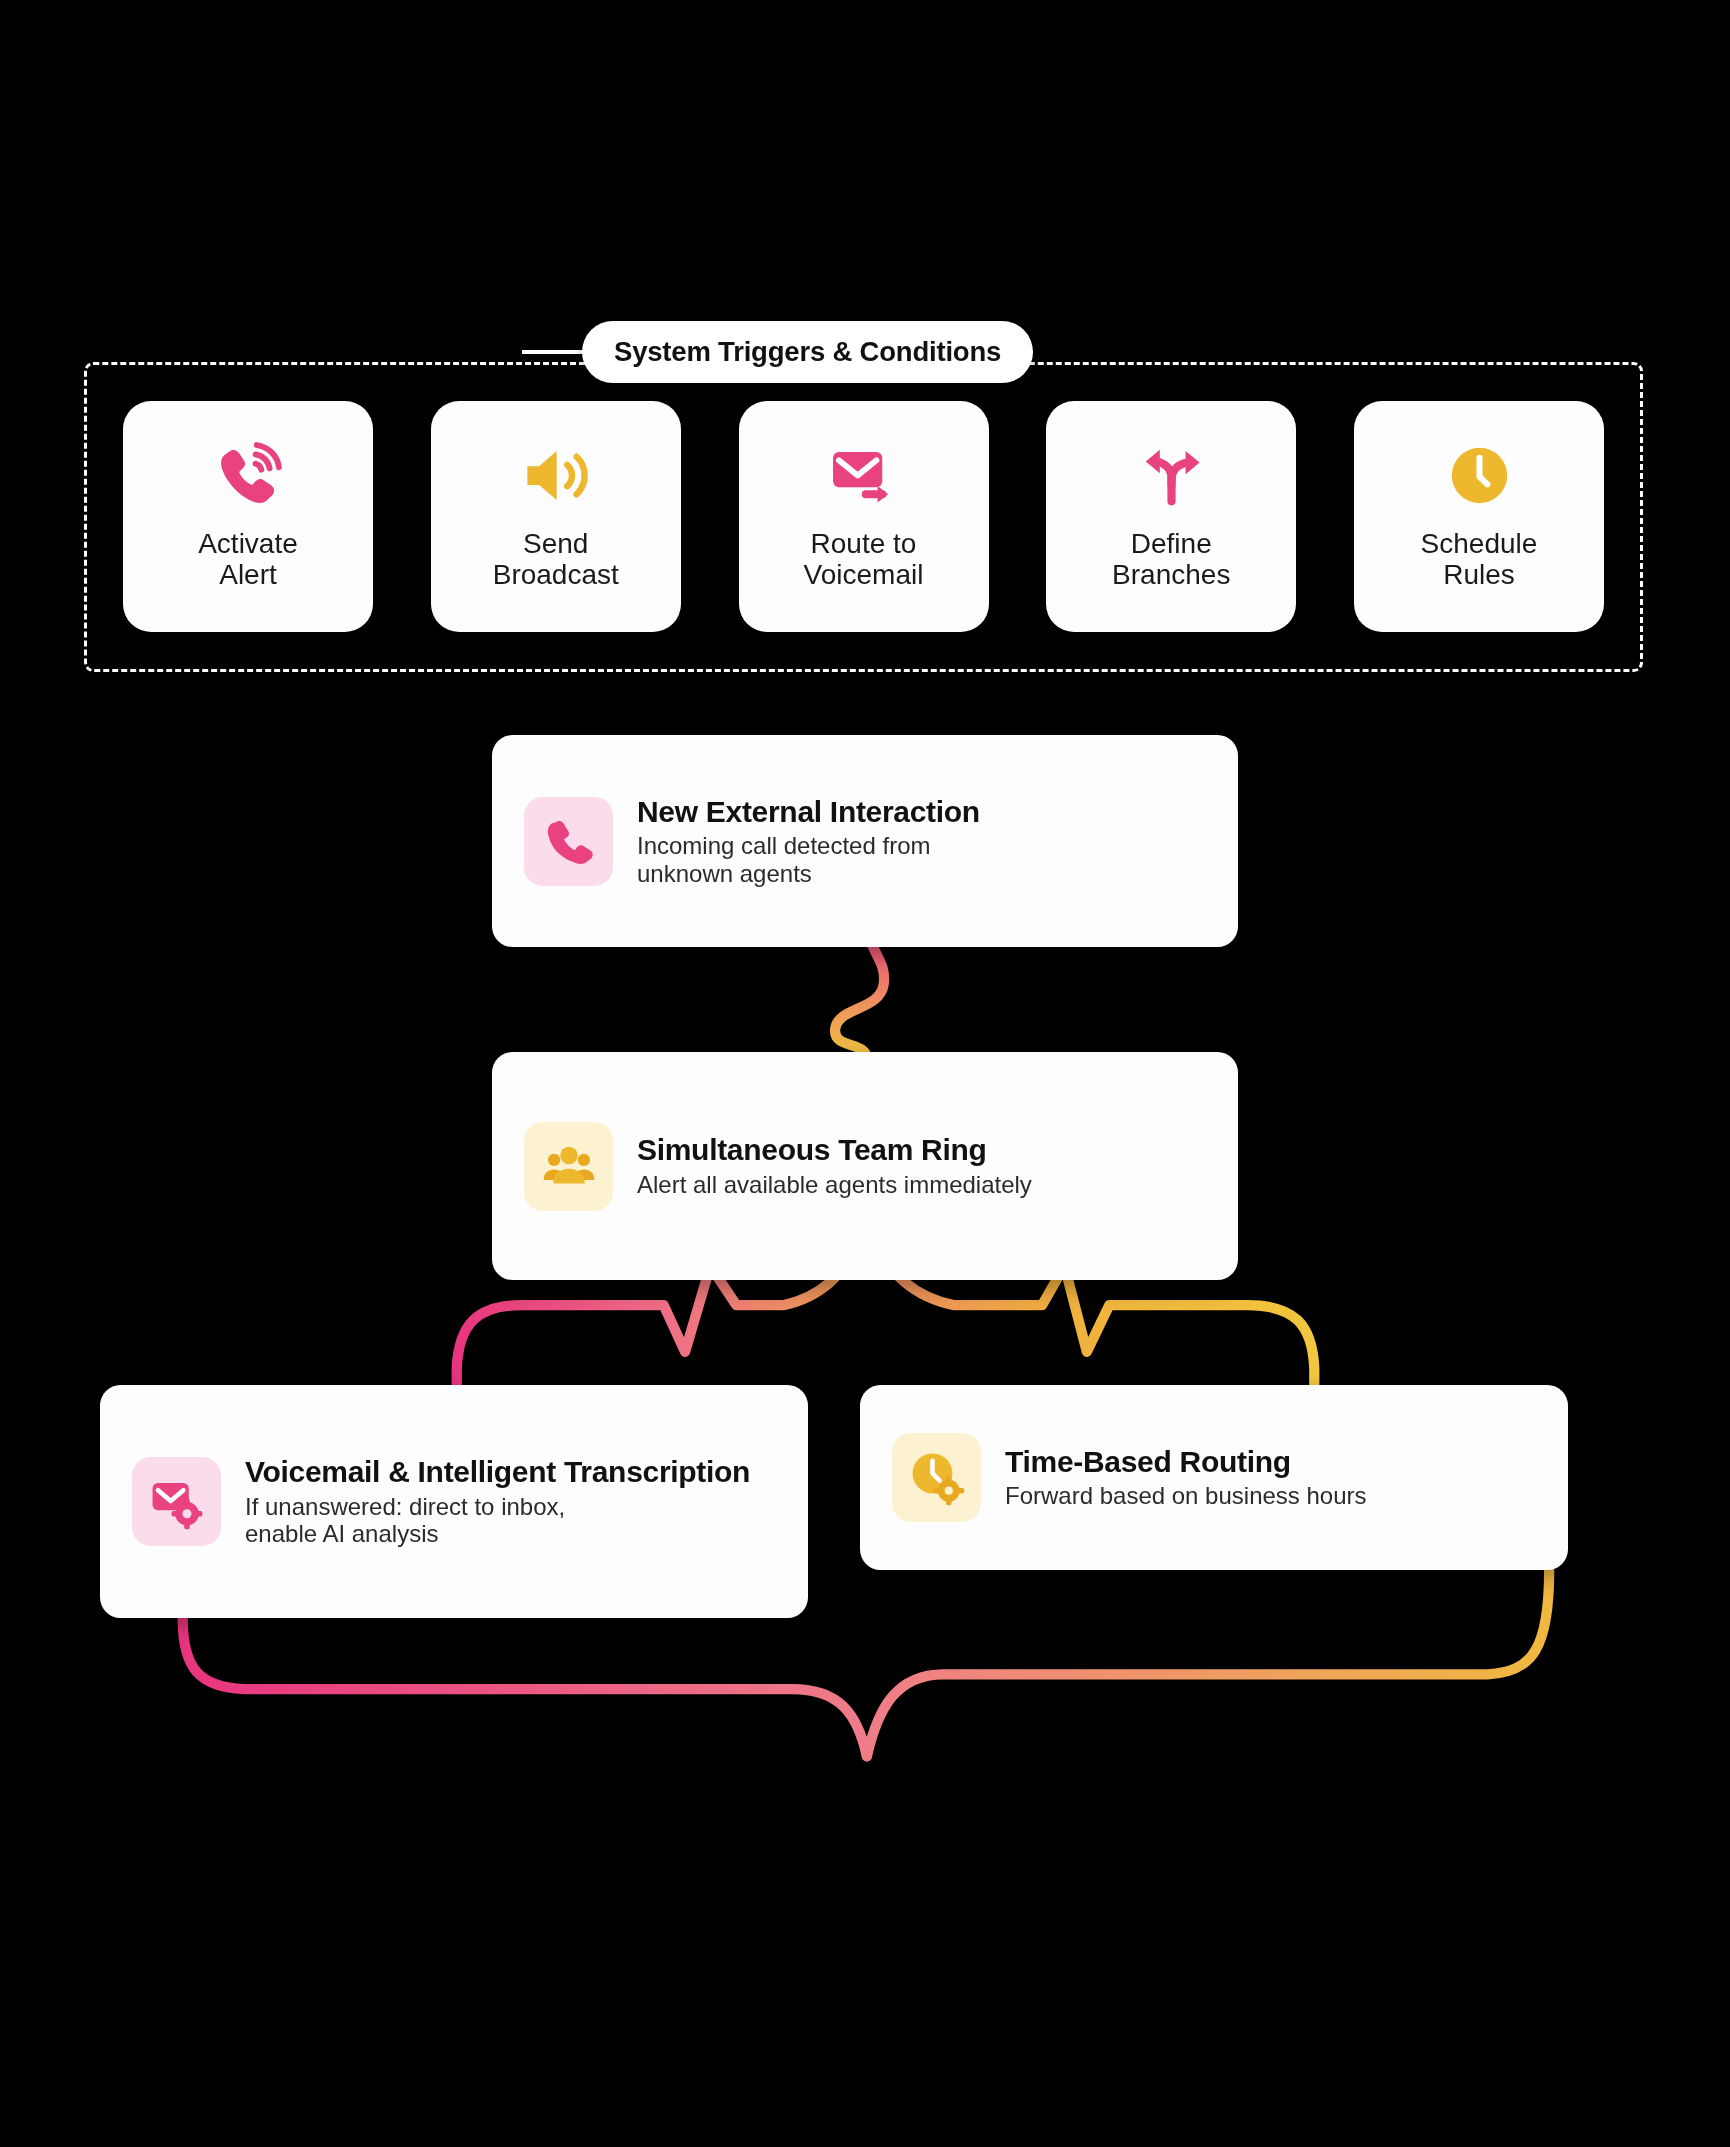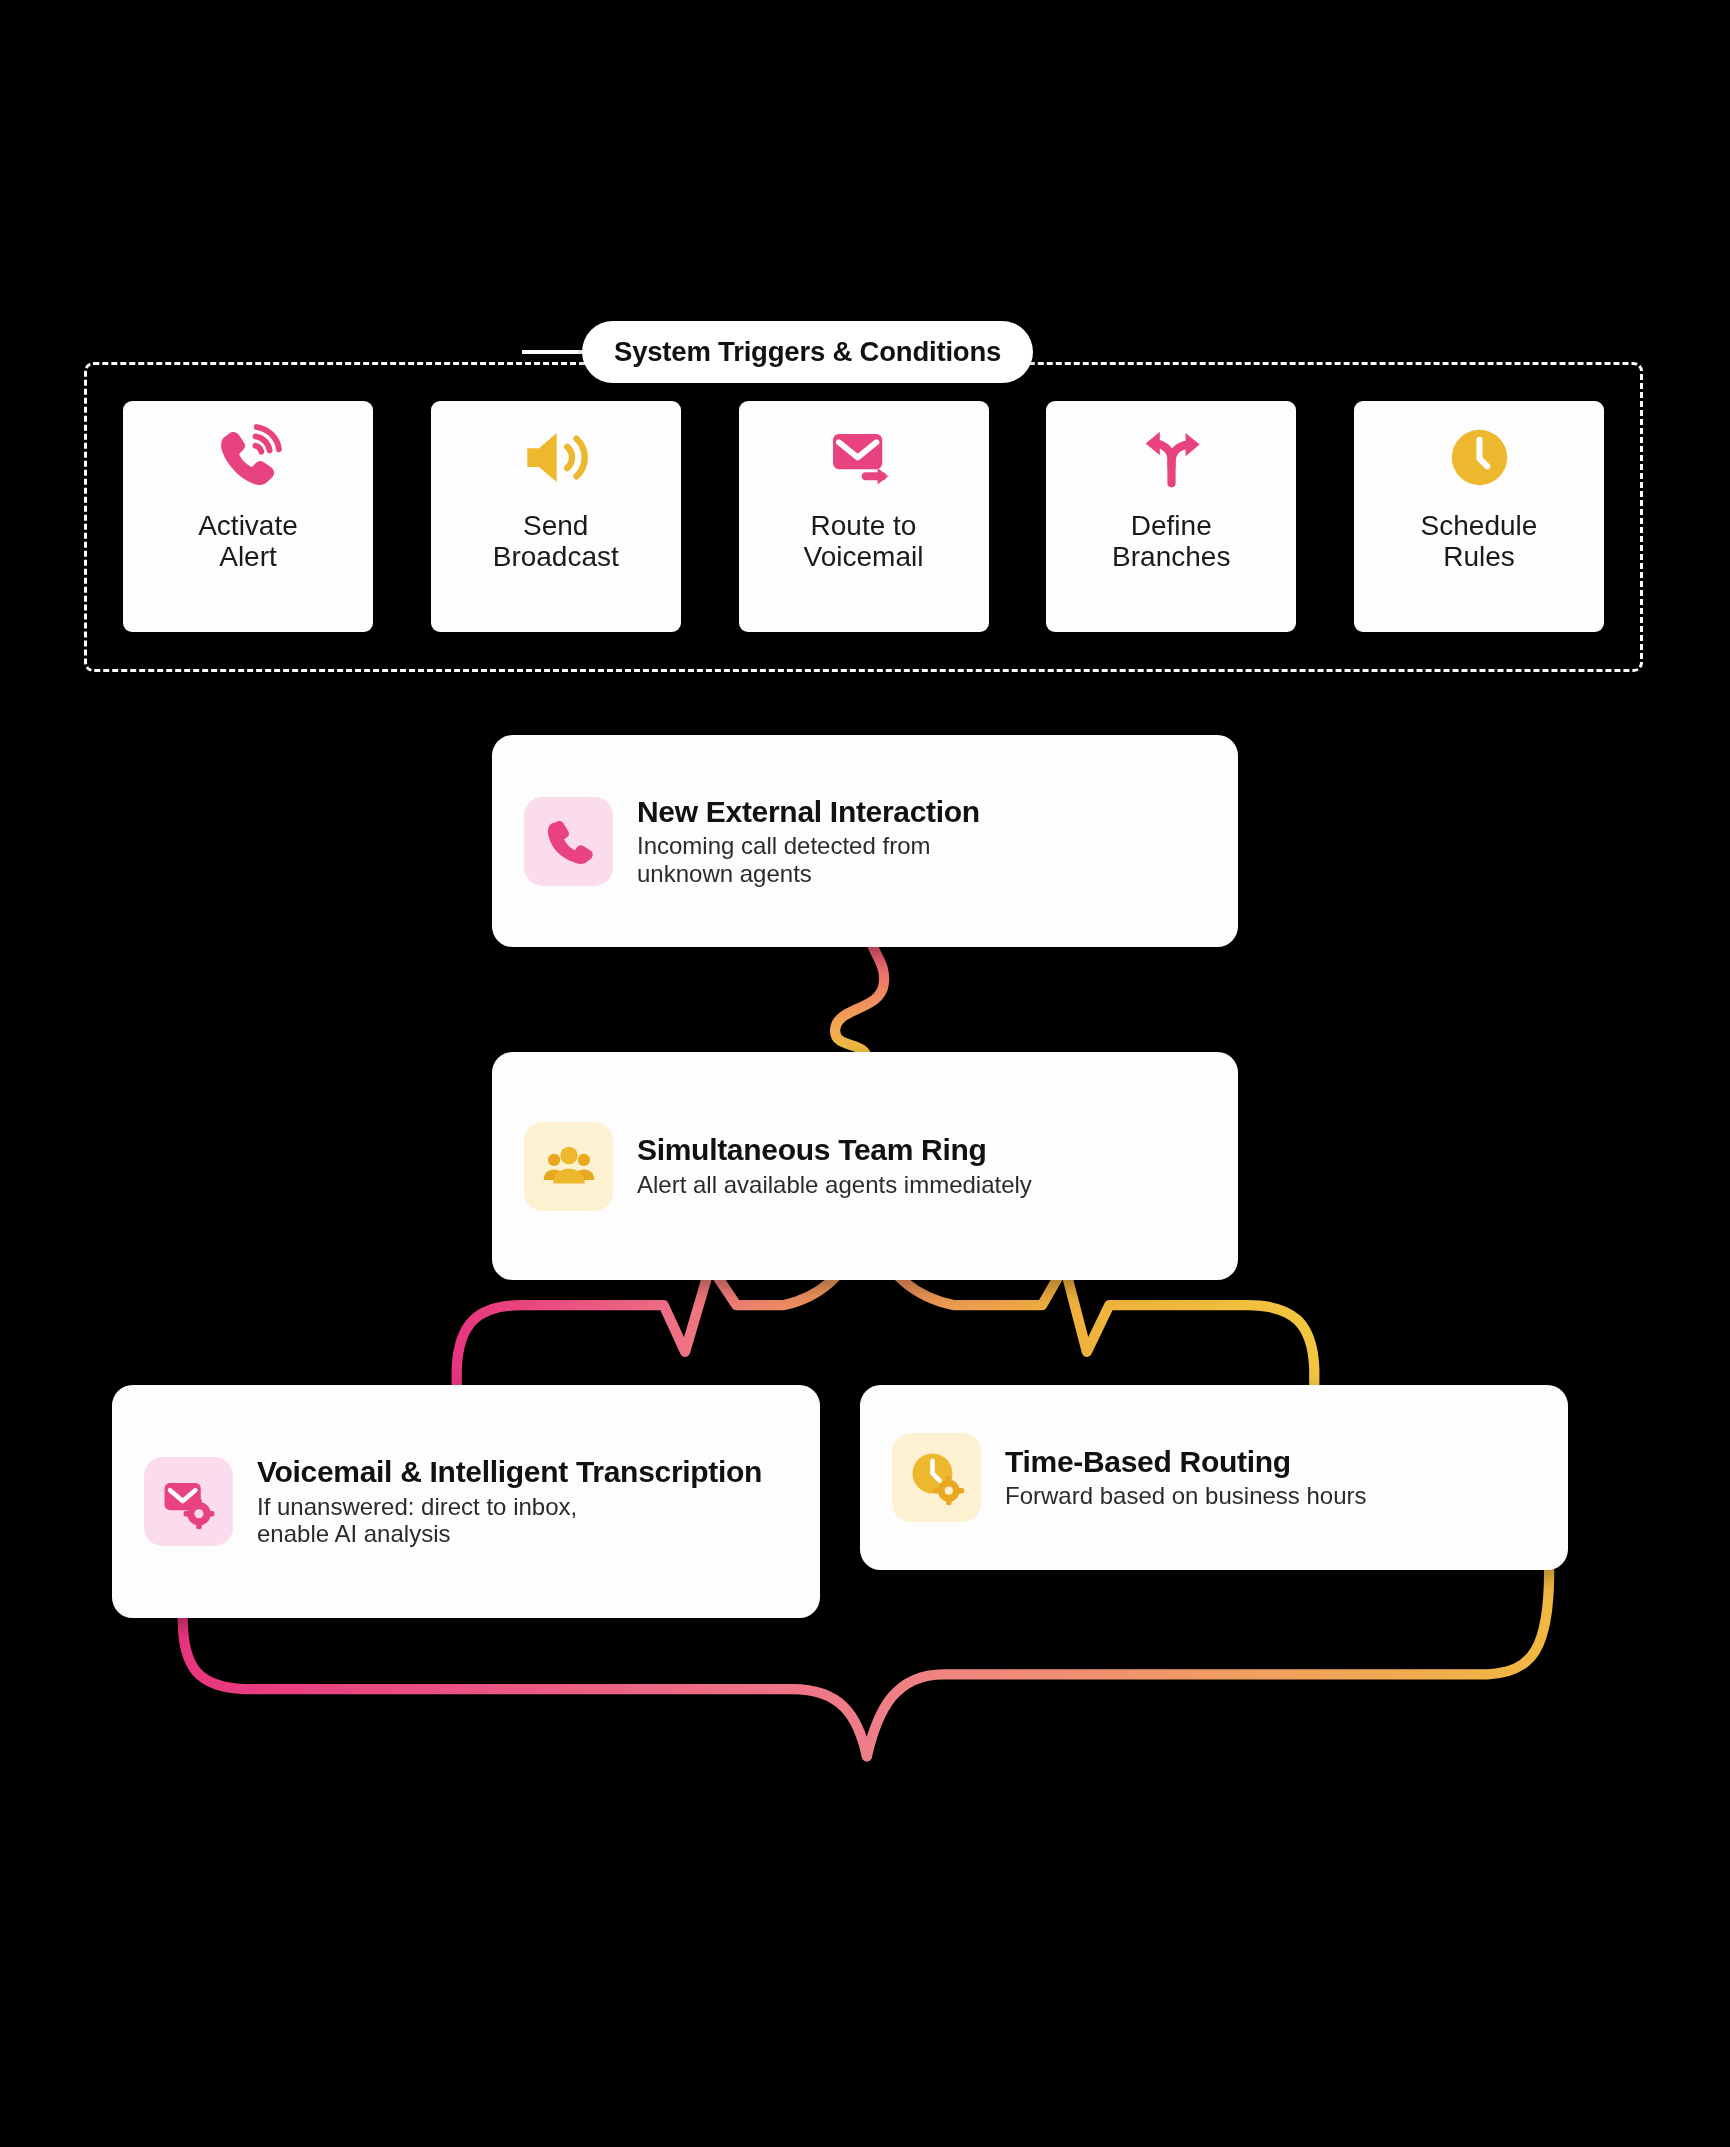--- a/index.html
+++ b/index.html
@@ -70,27 +70,27 @@
     display: flex;
     justify-content: space-between;
     padding: 0 39px;
     z-index: 4;
   }
 
   .tool-card {
     width: 250px;
     height: 231px;
     background: #fdfdfd;
-    border-radius: 9px;
+    border-radius: 28px;
     box-shadow: 0 7.5px 18.6px rgba(0,0,0,0.30);
     display: flex;
     flex-direction: column;
     align-items: center;
     justify-content: flex-start;
-    padding-top: 16px;
+    padding-top: 34px;
     cursor: pointer;
   }
 
   .tool-icon {
     width: 80px;
     height: 80px;
     display: flex;
     align-items: center;
     justify-content: center;
     margin-bottom: 13px;
@@ -147,21 +147,21 @@
   .node-desc {
     font-size: 24px;
     color: #2b2b2b;
     line-height: 1.15;
     white-space: pre-line;
   }
 
   
   #node-trigger   { left: 492px; top: 735px;  width: 746px; height: 212px; }
   #node-ring      { left: 492px; top: 1052px; width: 746px; height: 228px; }
-  #node-voicemail { left: 112px; top: 1385px; width: 708px; height: 233px; }
+  #node-voicemail { left: 100px; top: 1385px; width: 708px; height: 233px; }
   #node-timebased { left: 860px; top: 1385px; width: 708px; height: 185px; }
 
   #node-final {
     left: 556px; top: 1741px; width: 615px; height: 280px;
     display: flex; flex-direction: column;
     align-items: center; justify-content: center; gap: 3.7px;
   }
   .final-check {
     width: 104px; height: 104px; border-radius: 50%;
     background: linear-gradient(150deg, #f05b9a 0%, #e8357f 100%);

